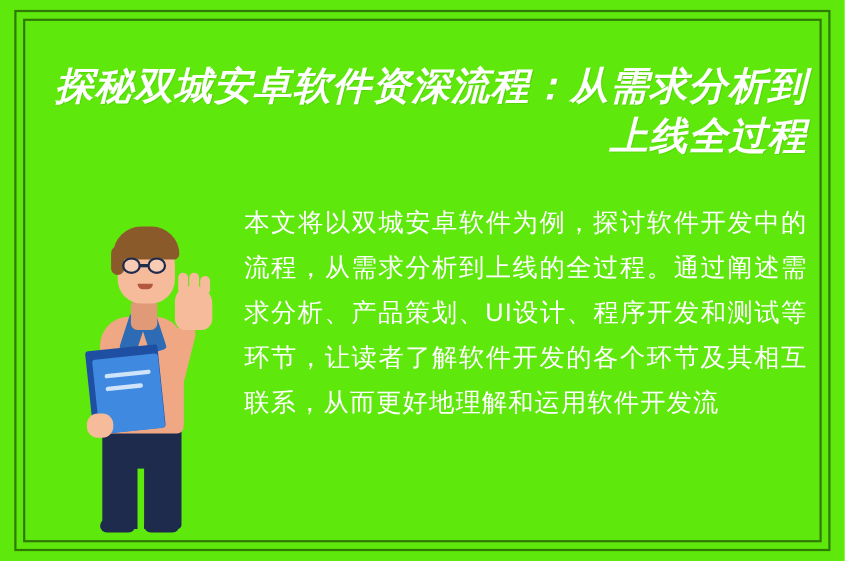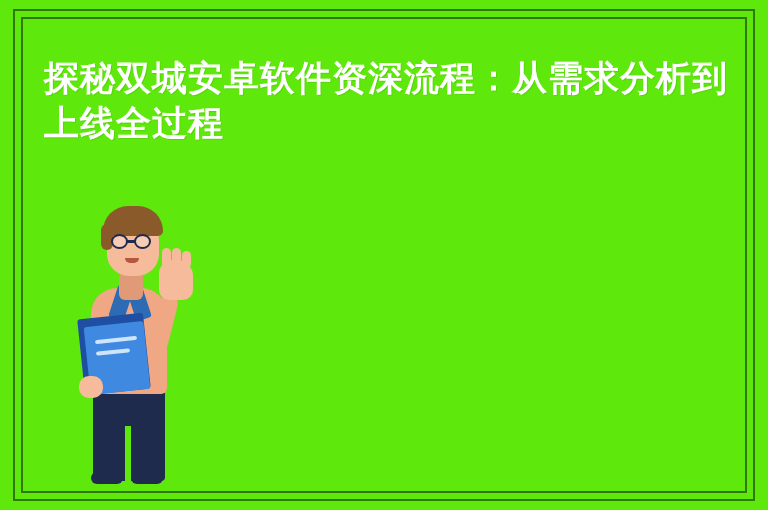--- a/index.html
+++ b/index.html
@@ -36,24 +36,26 @@
   }
 
   .title {
     position: absolute;
     left: 44px;
     top: 56px;
     width: 690px;
     font-size: 35px;
     line-height: 45px;
     font-weight: bold;
+    font-style: italic;
     color: #ffffff;
     font-family: "Liberation Serif", serif;
     letter-spacing: 1px;
     text-shadow: 1px 1px 0 rgba(0,0,0,0.08);
+    text-align: right;
   }
 
   .body-text {
     position: absolute;
     left: 222px;
     top: 182px;
     width: 512px;
     font-size: 23px;
     line-height: 41px;
     color: #ffffff;
@@ -314,14 +316,15 @@
     <div class="ill-part glasses-bridge"></div>
     <div class="ill-part mouth"></div>
     <div class="ill-part arm-low"></div>
     <div class="ill-part book-back"></div>
     <div class="ill-part book-front"></div>
     <div class="ill-part book-line l1"></div>
     <div class="ill-part book-line l2"></div>
     <div class="ill-part hand-low"></div>
   </div>
 
+  <div class="body-text">本文将以双城安卓软件为例，探讨软件开发中的流程，从需求分析到上线的全过程。通过阐述需求分析、产品策划、UI设计、程序开发和测试等环节，让读者了解软件开发的各个环节及其相互联系，从而更好地理解和运用软件开发流</div>
 
 </div>
 
 </body></html>

